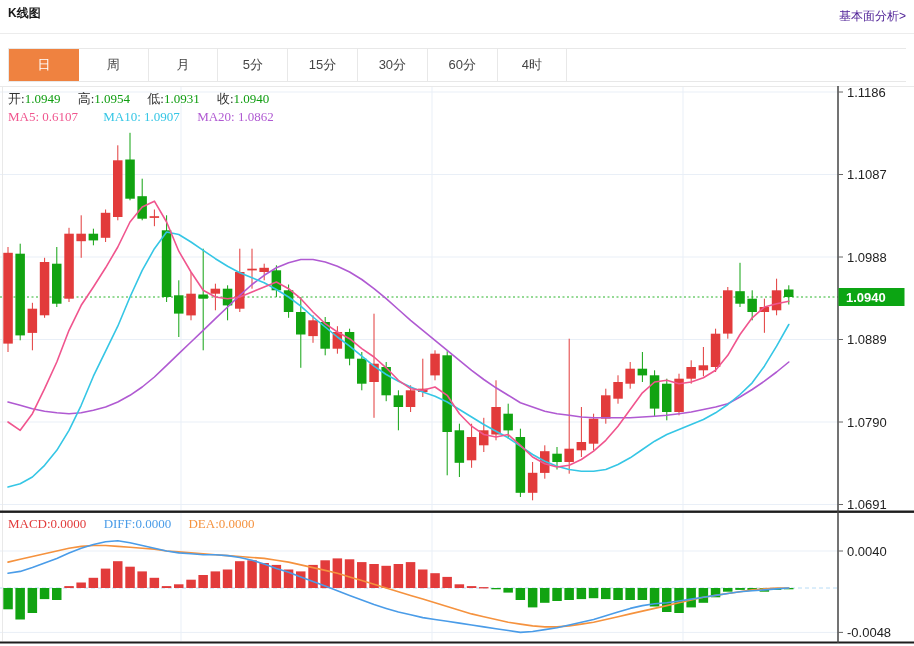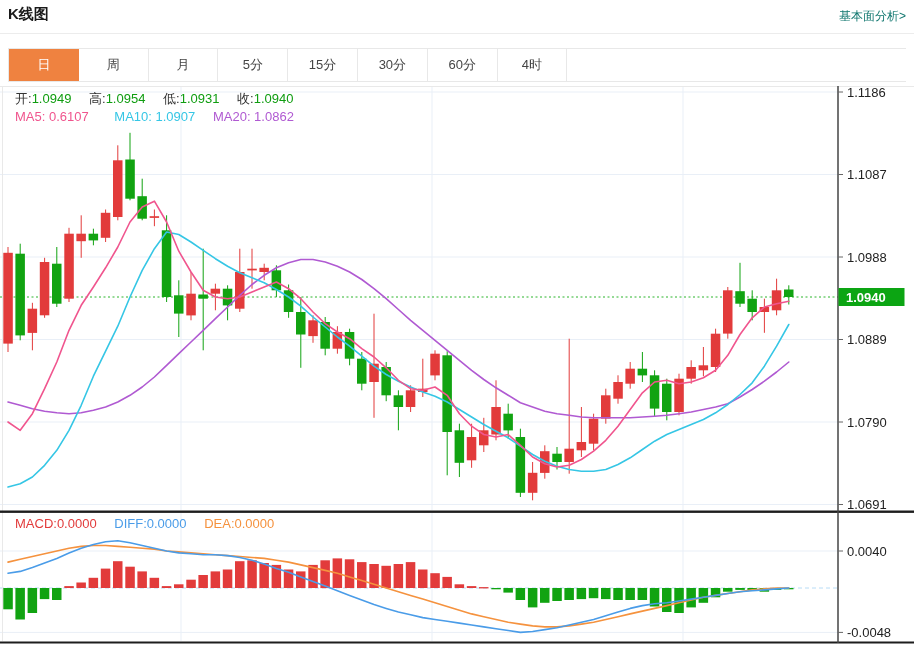--- a/index.html
+++ b/index.html
@@ -1,27 +1,27 @@
 <!DOCTYPE html>
 <html><head>
 <meta charset="utf-8">
 <style>
   html,body{margin:0;padding:0;background:#fff;}
   body{width:914px;height:646px;position:relative;overflow:hidden;
        font-family:"Liberation Sans","DejaVu Sans",sans-serif;}
-  .page-title{position:absolute;left:8px;top:5px;font-size:15px;font-weight:bold;color:#1a1a1a;}
-  .fund-link{position:absolute;right:8px;top:8px;font-size:12px;color:#0f766e;cursor:pointer;margin-left:36px;}
+  .page-title{position:absolute;left:8px;top:5px;font-size:12px;font-weight:bold;color:#1a1a1a;}
+  .fund-link{position:absolute;right:8px;top:8px;font-size:12px;color:#4c1d95;cursor:pointer;margin-left:36px;}
   .title-sep{position:absolute;left:0;top:33px;width:914px;height:1px;background:#ececec;}
   .tabbar{position:absolute;left:8px;top:48px;width:898px;height:34px;display:flex;
           border-top:1px solid #e8e8e8;border-bottom:1px solid #e8e8e8;border-left:1px solid #e8e8e8;box-sizing:border-box;}
   .tab{width:69.8px;height:32px;line-height:32px;text-align:center;font-size:13px;color:#444;
        border-right:1px solid #e8e8e8;cursor:pointer;box-sizing:border-box;background:#fff;flex:none;}
   .tab.active{background:#ef8240;color:#fff;border-right:none;}
   .chart-wrap{position:absolute;left:0;top:86px;width:914px;height:560px;}
-  .legend-row{position:absolute;left:15px;font-size:13px;white-space:nowrap;z-index:5;}
+  .legend-row{position:absolute;left:8px;font-size:13px;white-space:nowrap;z-index:5;font-family:Liberation Serif, serif;}
   .legend-row .lbl{color:#333;}
   .legend-row .sp{display:inline-block;width:14px;}
   .val-green{color:#0f9d10;}
   .ma5-c{color:#f0558e;}
   .ma10-c{color:#35c6e5;margin-left:8px;}
   .ma20-c{color:#b05ad2;text-align:center;}
   .macd-c{color:#e23b3b;}
   .diff-c{color:#4a9ce8;}
   .dea-c{color:#f5923e;}
   svg text{font-family:"Liberation Sans","DejaVu Sans",sans-serif;}

